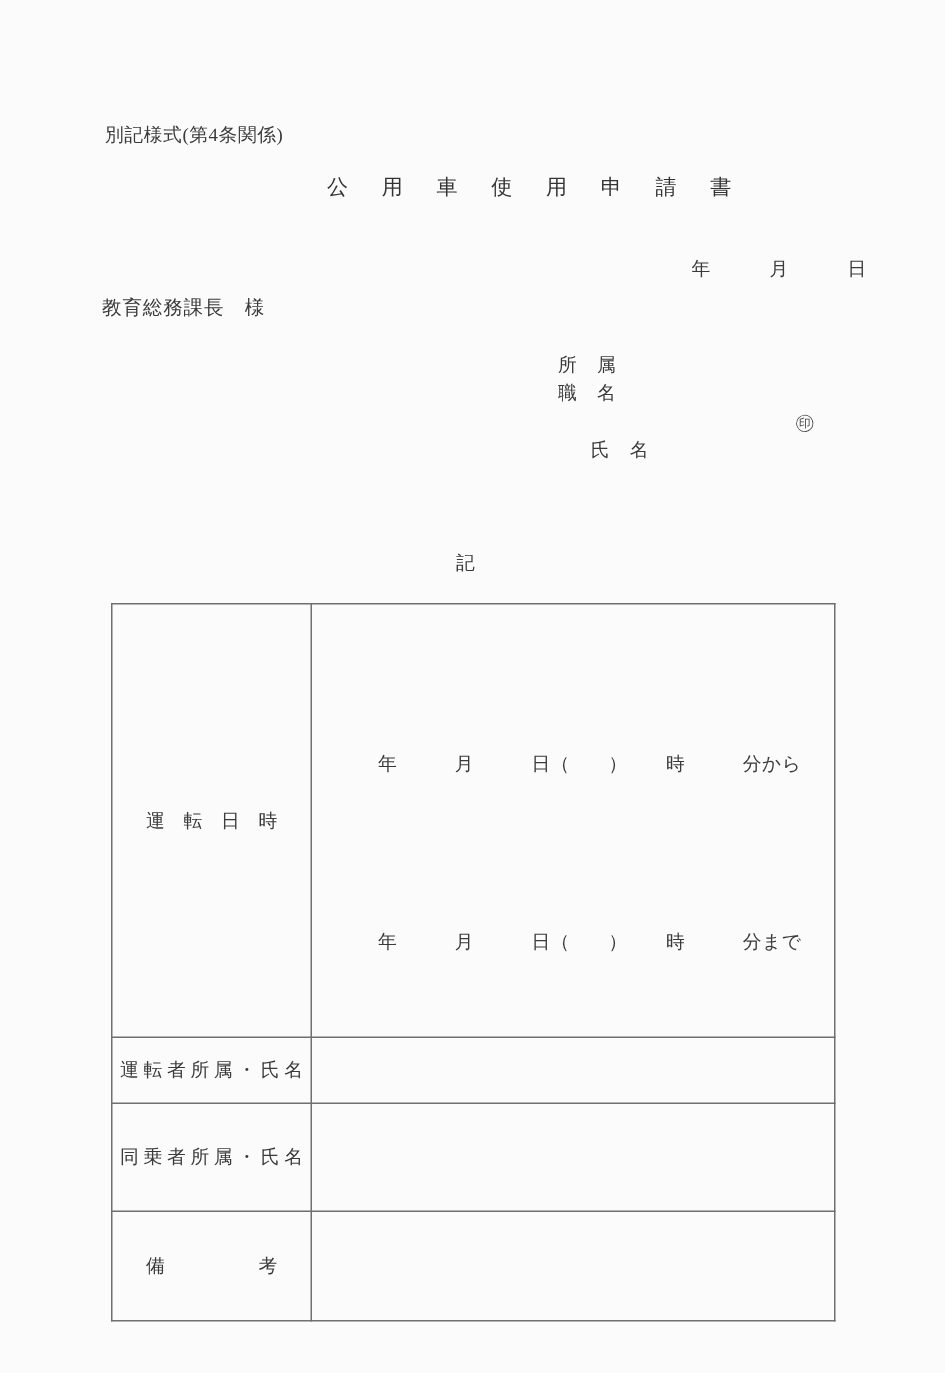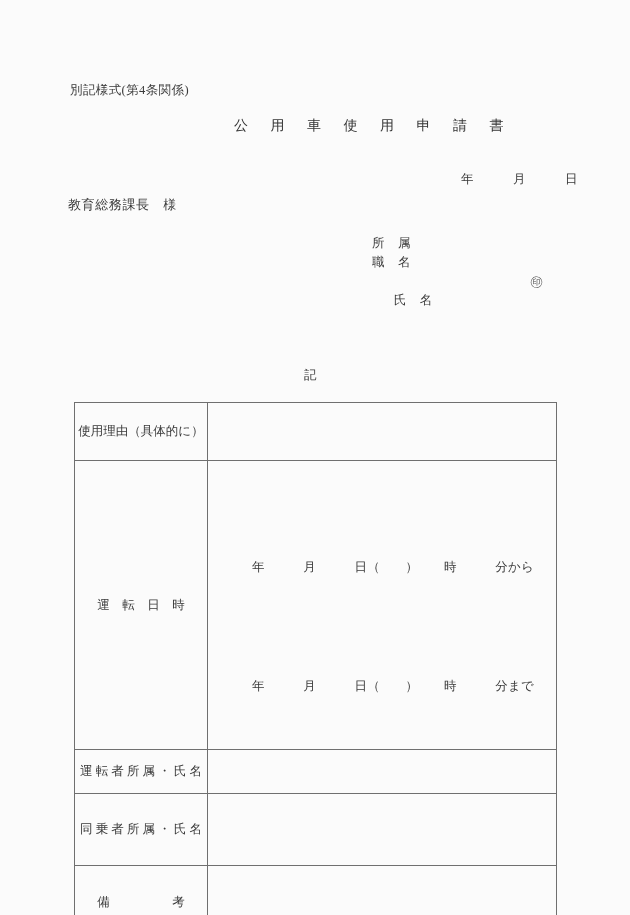--- a/index.html
+++ b/index.html
@@ -23,21 +23,21 @@
   
   .abs { position: absolute; white-space: pre; line-height: 1; }
 
   
   .form-no {
     left: 70px; top: 84px;
     font-size: 12.5px;
     letter-spacing: 0.4px;
   }
   .doc-title {
-    left: 234px; top: 119px;
+    left: 218px; top: 119px;
     font-size: 14px;
     letter-spacing: 9.5px;
     color: #333;
   }
   .date-line {
     left: 461px; top: 173px;
     font-size: 12.5px;
     letter-spacing: 0.5px;
   }
   .addressee {
@@ -140,26 +140,20 @@
       <span>氏　名</span>
       <span class="seal">㊞</span>
     </div>
   </div>
 
 
   <div class="abs ki-mark">記</div>
 
   <table class="form-table">
     <tbody>
-        <tr class="r-reason">
-      <td class="label-cell">
-        <span class="lbl sp-wide">使用理由（具体的に）</span>
-      </td>
-      <td class="value-cell"></td>
-    </tr>
 
     <tr class="r-drive">
       <td class="label-cell">
         <span class="lbl sp-mid">運　転　日　時</span>
       </td>
       <td class="value-cell">
         <div class="dt-wrap">
           <span class="dt-line">年　　　月　　　日（　　）　　時　　　分から</span>
           <span class="dt-line">年　　　月　　　日（　　）　　時　　　分まで</span>
         </div>

